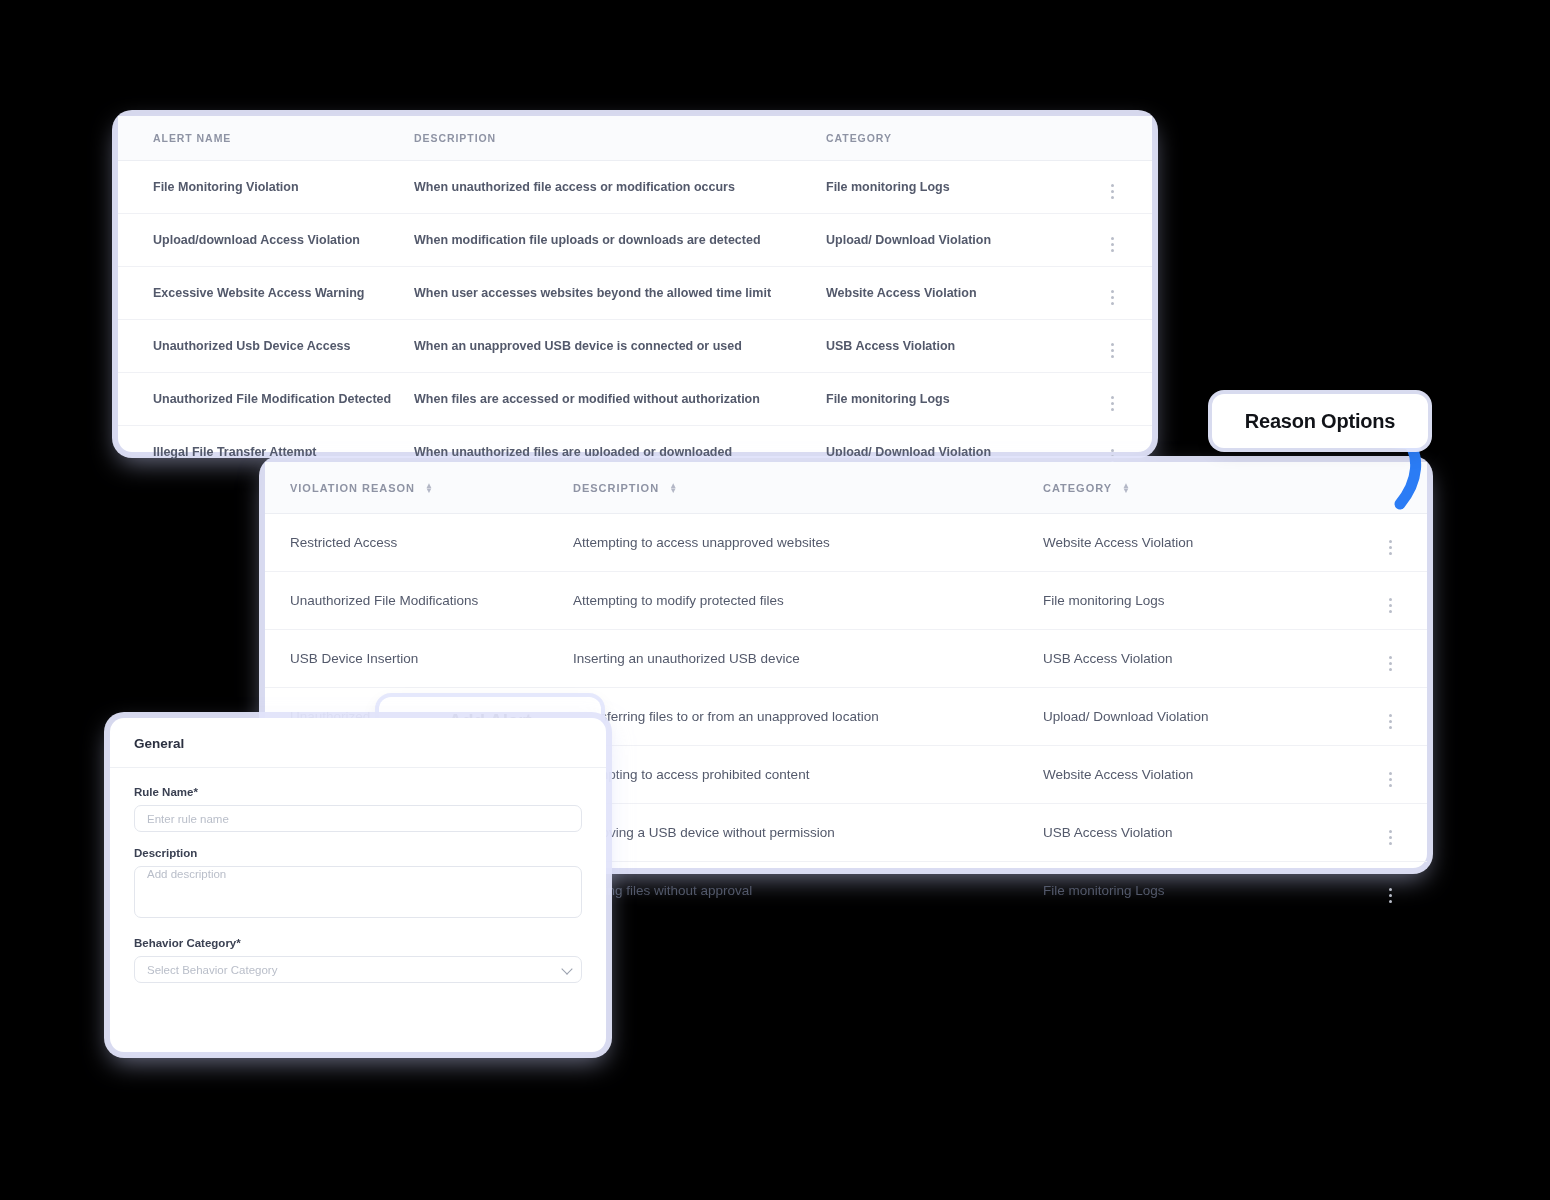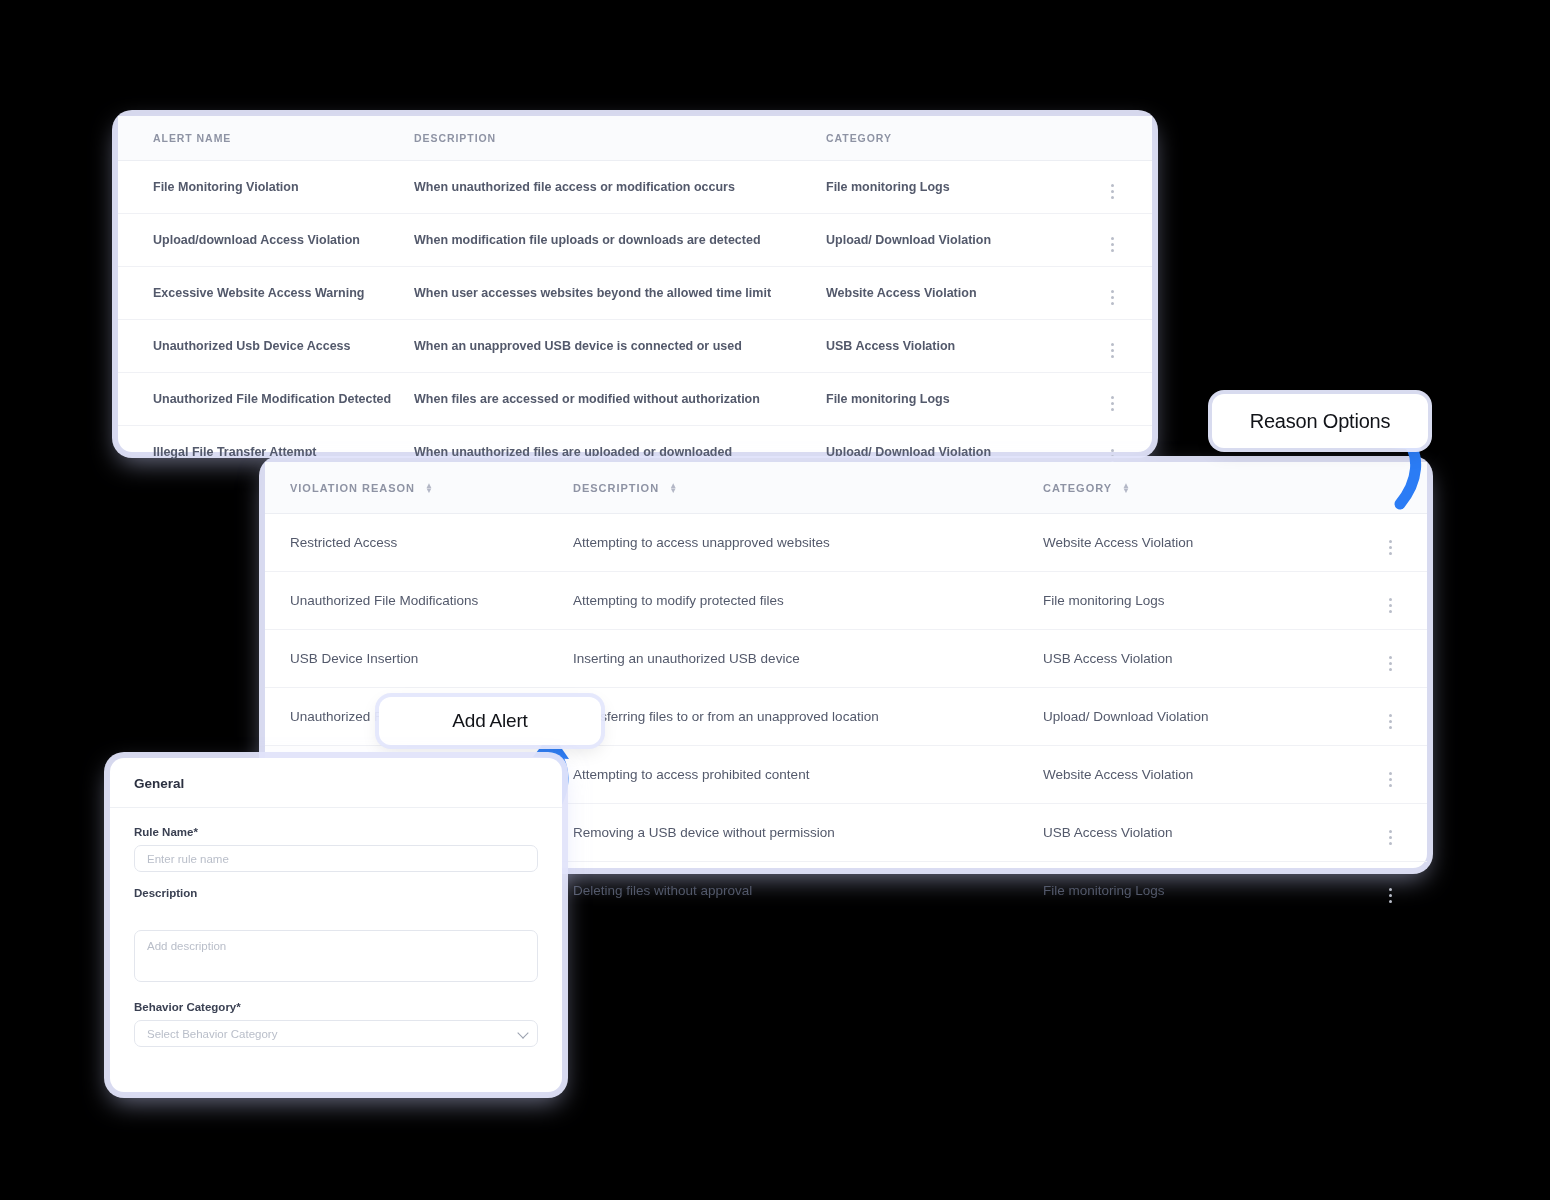--- a/index.html
+++ b/index.html
@@ -72,21 +72,21 @@
   #reasons-card thead tr { border-bottom: 1px solid #eceef3; }
   #reasons-card tbody tr { border-bottom: 1px solid #f0f1f5; }
   #reasons-card tbody tr:last-child { border-bottom: none; }
   #reasons-card td { font-size: 13.5px; padding: 16.5px 0; }
   #reasons-card .c-name { width: 308px; padding-left: 25px; }
   #reasons-card .c-desc { width: 470px; }
   #reasons-card .c-cat  { width: 310px; }
   #reasons-card .c-act  { width: 74px; text-align: center; }
 
   
-  #form-card { left: 110px; top: 758px; width: 452px; height: 334px; overflow: hidden; }
+  #form-card { left: 110px; top: 718px; width: 496px; height: 334px; overflow: hidden; }
   .form-head {
     padding: 18px 24px 16px 24px;
     border-bottom: 1px solid #eef0f4;
     font-size: 13.5px;
     font-weight: 700;
     color: #2b3040;
   }
   .form-body { padding: 18px 24px 0 24px; }
   .fld { margin-bottom: 15px; }
   .fld-label {
@@ -100,21 +100,21 @@
     width: 100%;
     border: 1px solid #e3e6ed;
     border-radius: 7px;
     background: #fff;
     font-family: "Liberation Sans", sans-serif;
     font-size: 11.5px;
     color: #3a4052;
     outline: none;
   }
   .txt-input { height: 27px; padding: 0 12px; }
-  .txt-area  { height: 52px; padding: 9px 12px; resize: none; margin-top: 24px; }
+  .txt-area  { height: 52px; padding: 1px 12px; resize: none; }
   .txt-input::placeholder, .txt-area::placeholder { color: #b9bec9; }
   .sel-box {
     height: 27px;
     padding: 0 28px 0 12px;
     display: flex;
     align-items: center;
     color: #b9bec9;
     position: relative;
     cursor: pointer;
   }
@@ -143,21 +143,21 @@
   }
   .next-btn .arr { font-size: 11px; }
 
   
   .callout {
     position: absolute;
     background: #ffffff;
     border-radius: 12px;
     box-shadow: 0 0 0 4px rgba(228,231,252,0.95), 0 6px 18px rgba(0,0,0,0.10);
     display: flex; align-items: center; justify-content: center;
-    font-weight: 400;
+    font-weight: 700;
     color: #111318;
     letter-spacing: -0.2px;
   }
   #callout-reason { left: 1212px; top: 394px; width: 216px; height: 54px; font-size: 20px; }
   #callout-addalert { left: 379px; top: 697px; width: 222px; height: 48px; font-size: 19px; }
   .arrow-svg { position: absolute; pointer-events: none; }
 </style>
 </head>
 <body>
 

